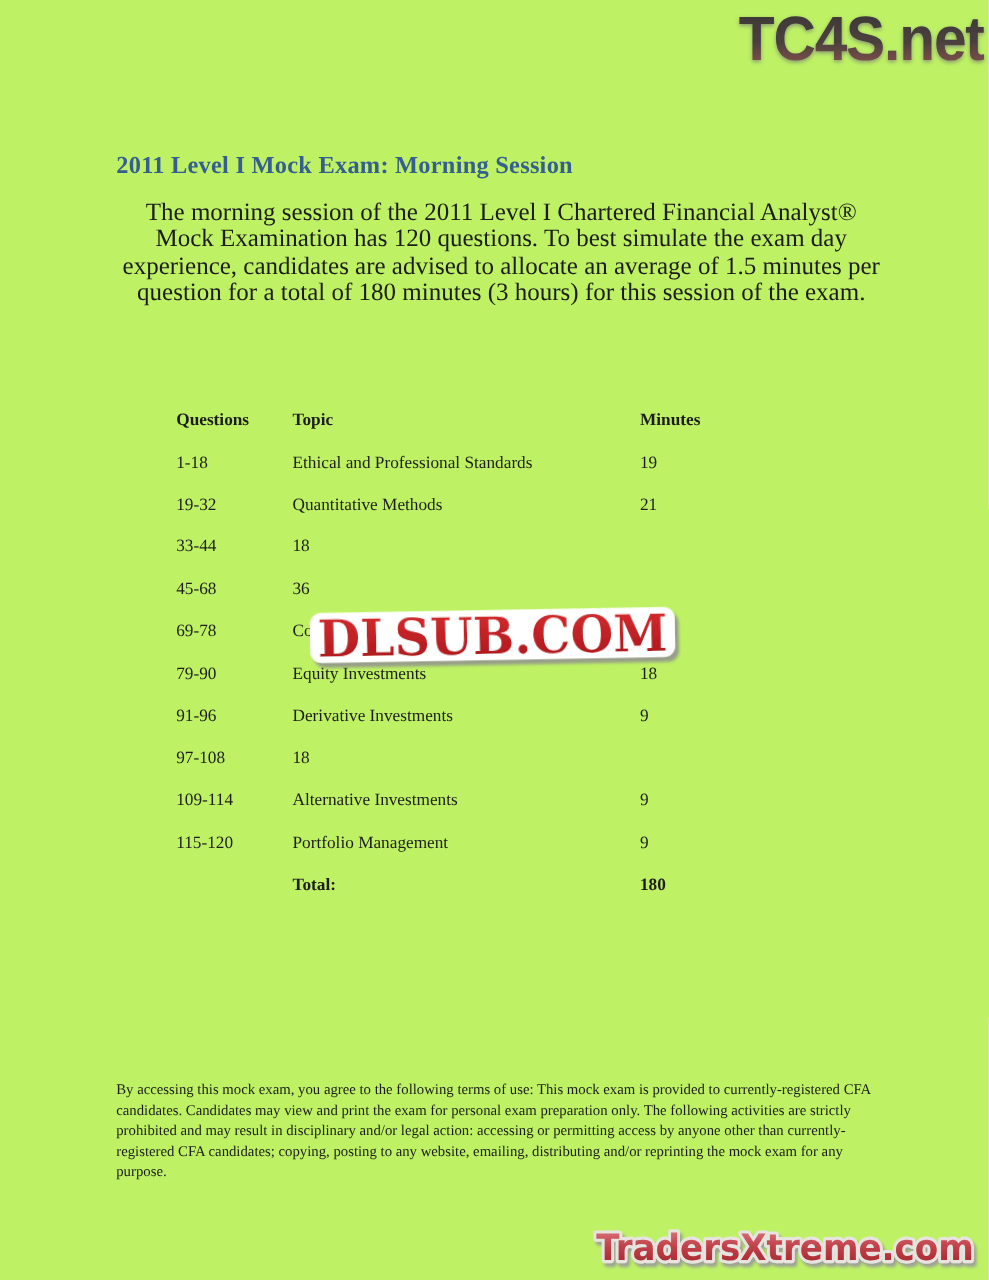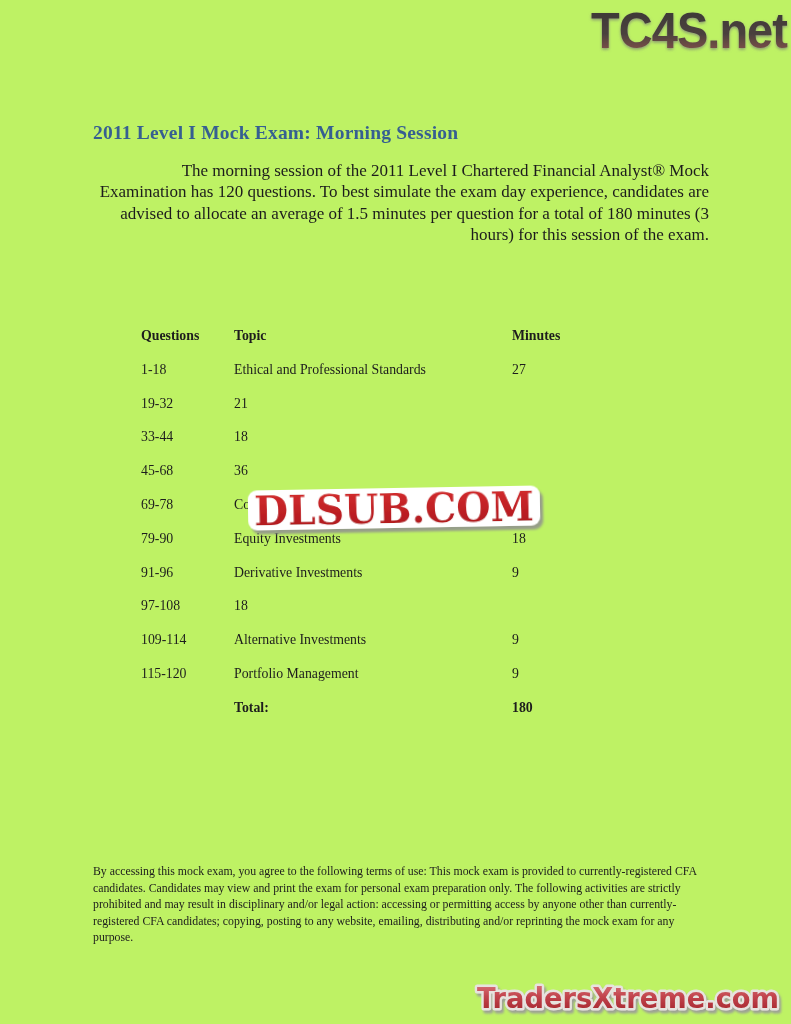--- a/index.html
+++ b/index.html
@@ -22,22 +22,22 @@
   .doc-heading {
     position: absolute; left: 93px; top: 122px; width: 620px;
     font-family: "Liberation Serif", serif;
     font-size: 19.5px; font-weight: bold; color: #365f91;
     letter-spacing: 0.2px;
   }
 
   
   .intro-para {
     position: absolute; left: 93px; top: 160px; width: 616px;
-    font-size: 17px; line-height: 21.3px; color: #1c1c1c;
-    text-align: right;
+    font-size: 20px; line-height: 21.3px; color: #1c1c1c;
+    text-align: center;
   }
 
   
   .mock-table { position: absolute; left: 141px; top: 328px; width: 460px; font-size: 13.8px; }
   .trow { display: flex; height: 33.8px; align-items: flex-start; }
   .trow .c1 { width: 93px; }
   .trow .c2 { width: 278px; }
   .trow .c3 { width: 80px; }
   .trow.thead span { font-weight: bold; }
   .trow.total .c2, .trow.total .c3 { font-weight: bold; }
@@ -81,24 +81,25 @@
 
   <div class="mock-table">
     <div class="trow thead">
       <span class="c1">Questions</span>
       <span class="c2">Topic</span>
       <span class="c3">Minutes</span>
     </div>
     <div class="trow">
       <span class="c1">1-18</span>
       <span class="c2">Ethical and Professional Standards</span>
-      <span class="c3">27</span>
+      <span class="c3">19</span>
     </div>
     <div class="trow">
       <span class="c1">19-32</span>
+      <span class="c2">Quantitative Methods</span>
       <span class="c3">21</span>
     </div>
     <div class="trow">
       <span class="c1">33-44</span>
       <span class="c3">18</span>
     </div>
     <div class="trow">
       <span class="c1">45-68</span>
       <span class="c3">36</span>
     </div>

